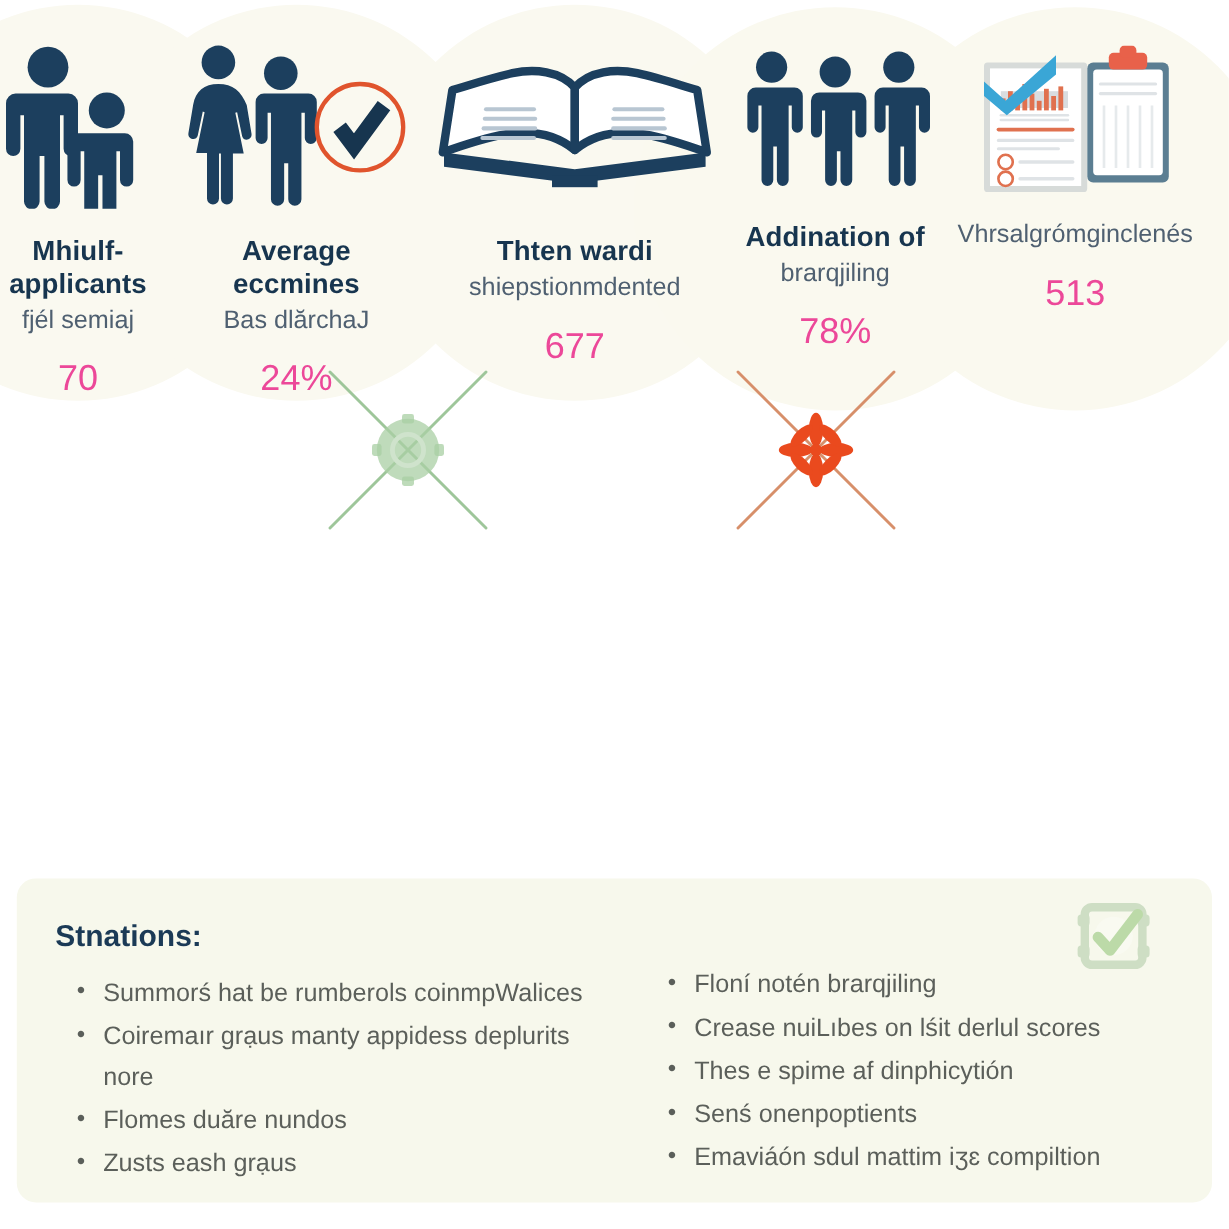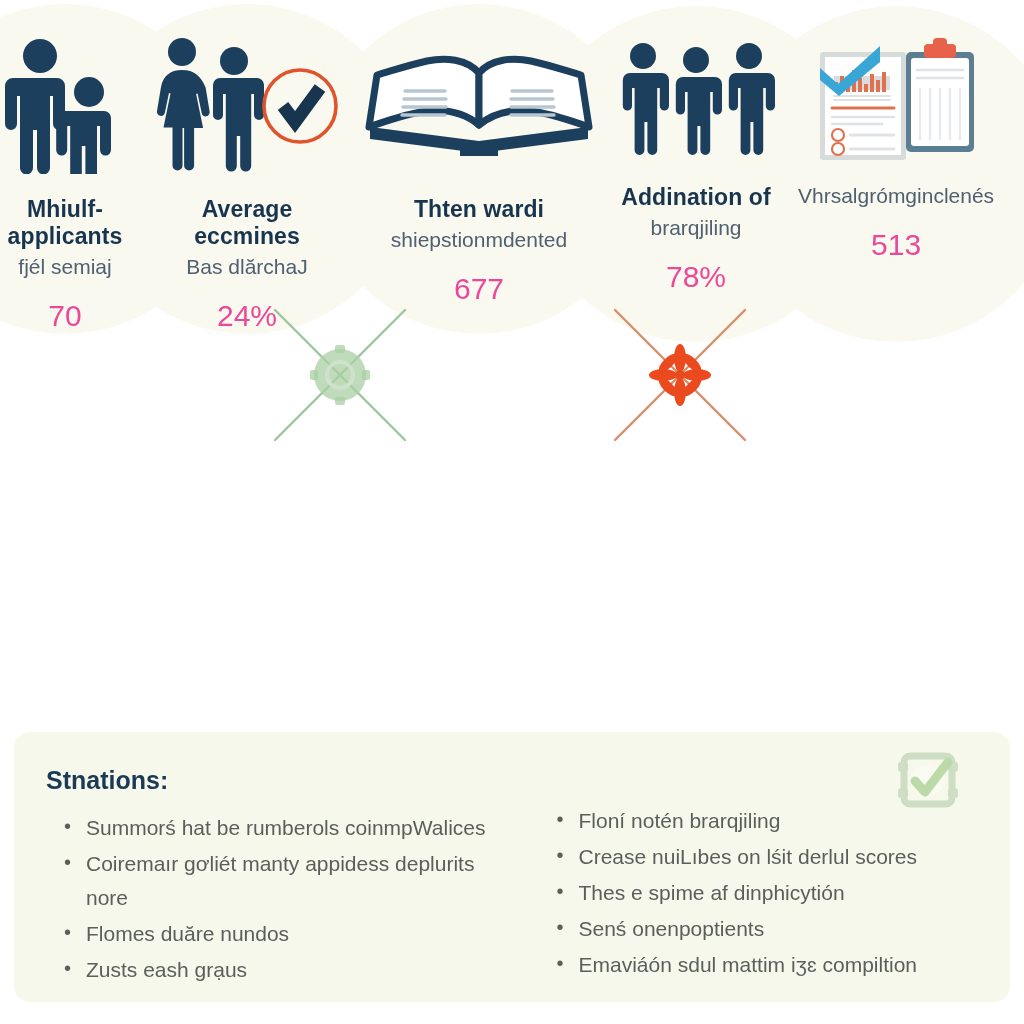--- a/index.html
+++ b/index.html
@@ -382,21 +382,21 @@
       </g>
     </svg>
   </div>
 
   <div class="notes-panel">
 
     <div class="notes-col left">
       <div class="notes-heading">Stnations:</div>
       <ul class="notes-list">
         <li>Summorś hat be rumberols coinmpWalices</li>
-        <li>Coiremaır gơliét manty appidess deplurits nore</li>
+        <li>Coiremaır grạus manty appidess deplurits nore</li>
         <li>Flomes duăre nundos</li>
         <li>Zusts eash grạus</li>
       </ul>
     </div>
 
     <div class="notes-col right">
       <ul class="notes-list">
         <li>Floní notén brarqjiling</li>
         <li>Crease nuiLıbes on lśit derlul scores</li>
         <li>Thes e spime af dinphicytión</li>

